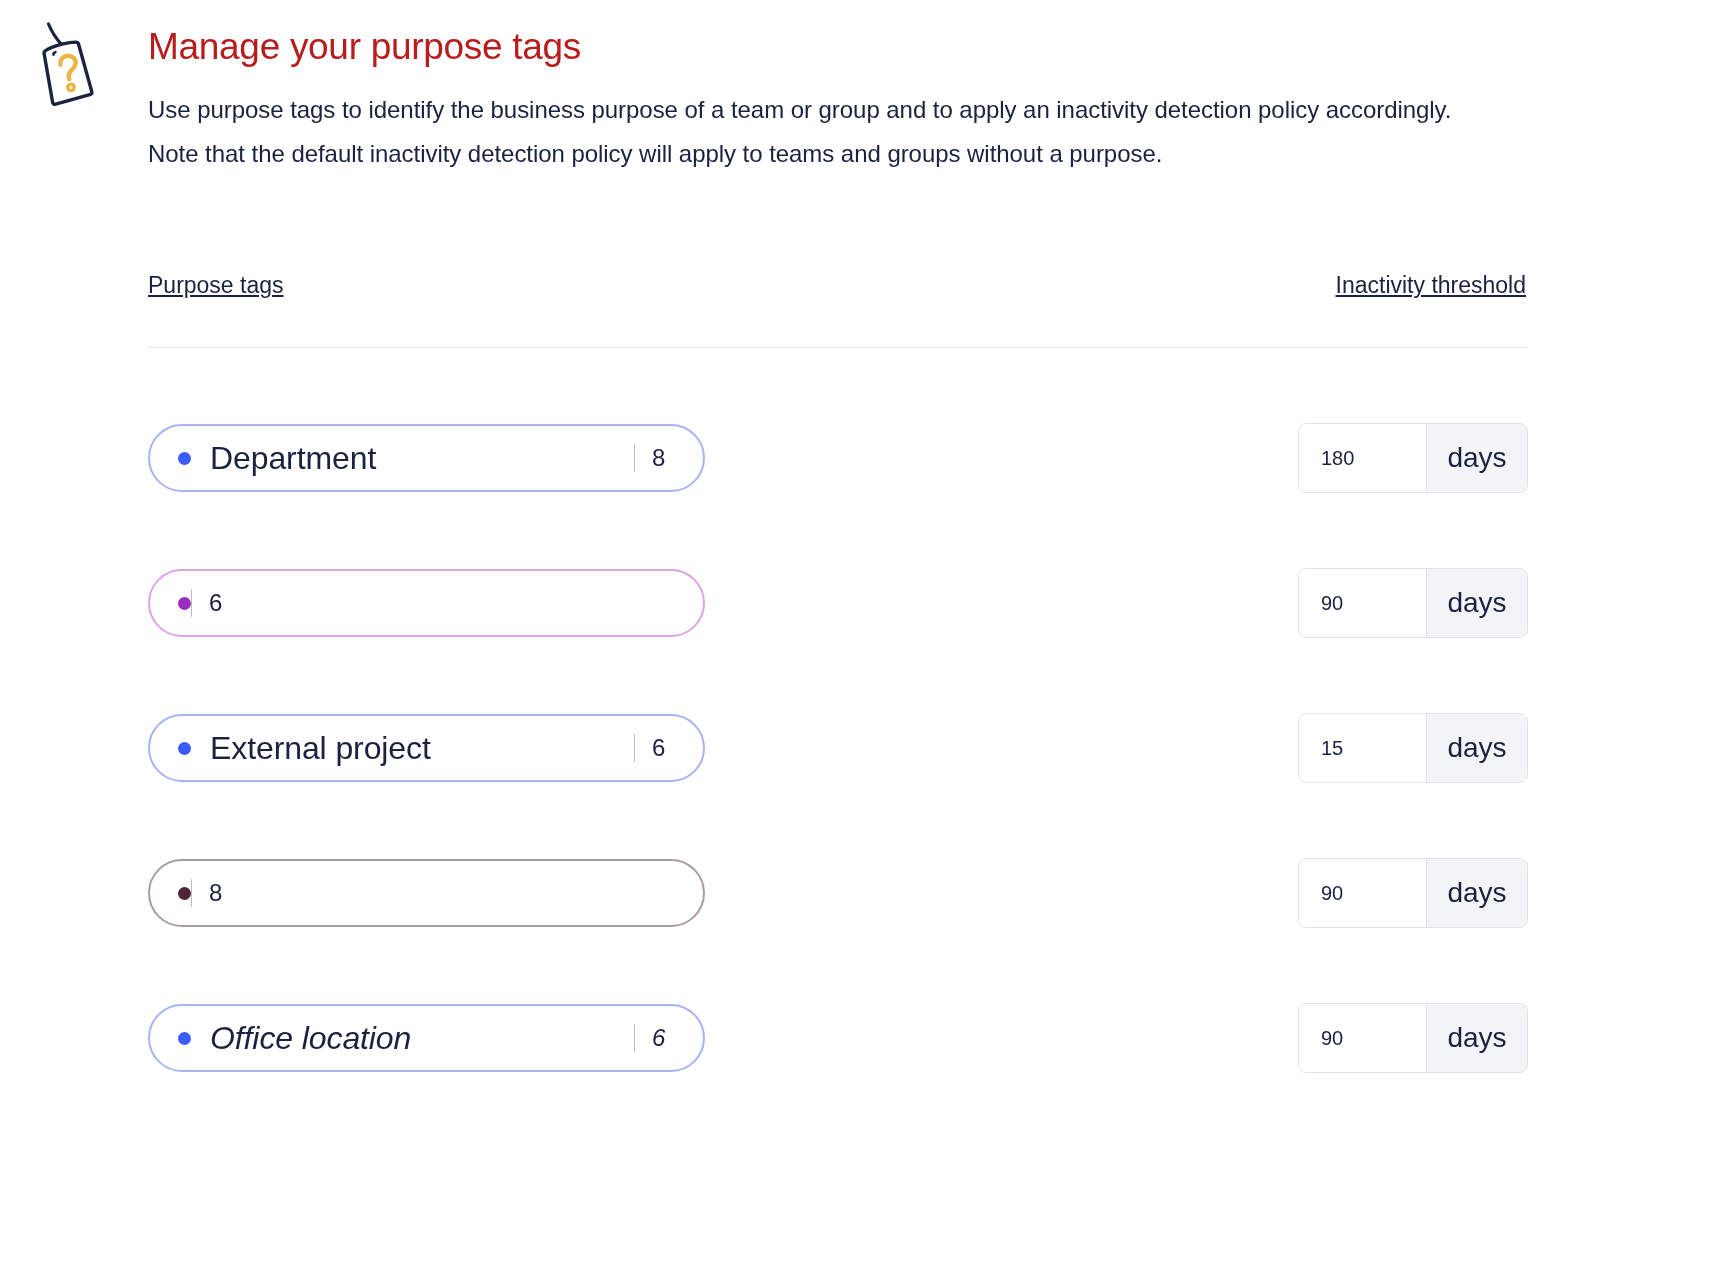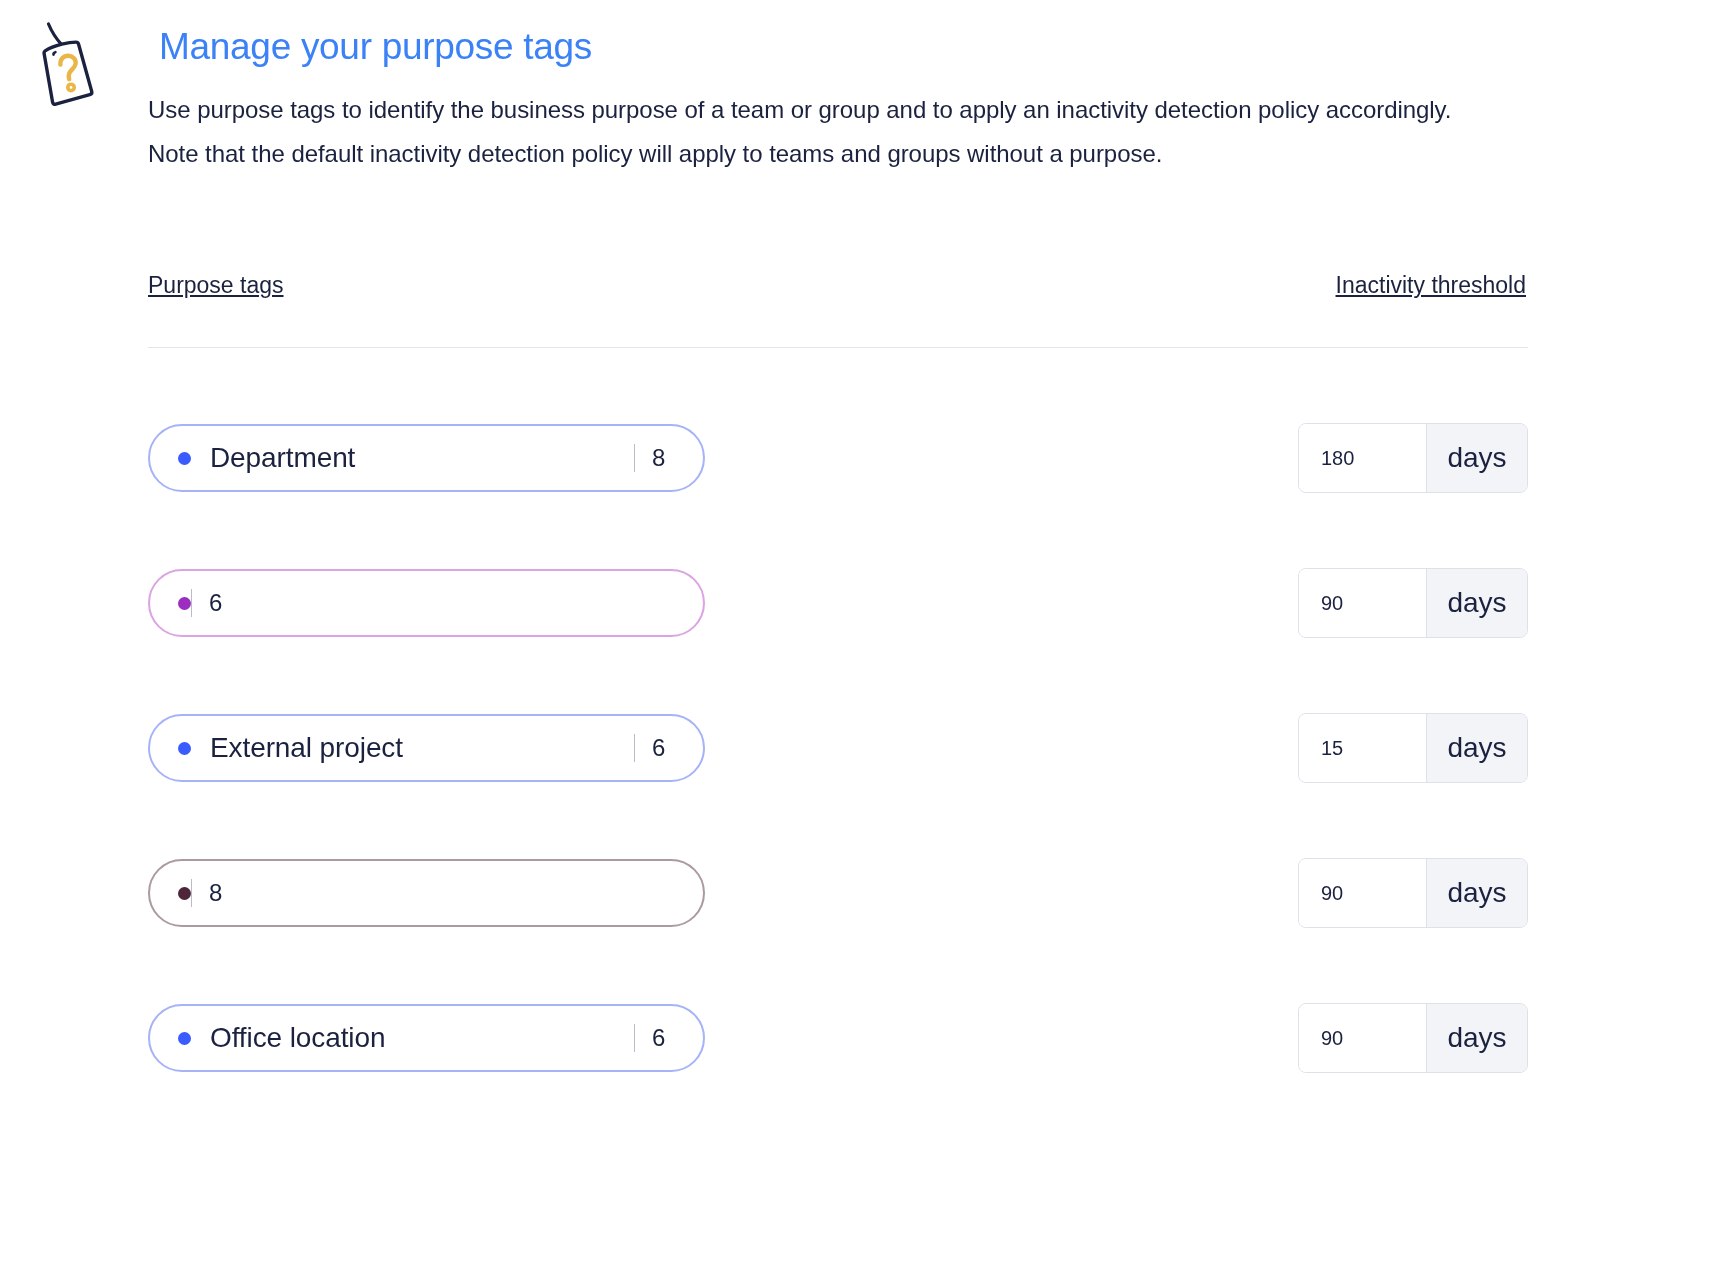--- a/index.html
+++ b/index.html
@@ -36,22 +36,22 @@
     left: 148px;
     top: 0;
     width: 1380px;
   }
 
   .page-title {
     font-size: 37px;
     line-height: 46px;
     font-weight: 400;
     letter-spacing: -0.3px;
-    color: #3b82f6;
-    margin: 24px 0 0 11px;
+    color: #b91c1c;
+    margin: 24px 0 0 0;
     padding: 0;
   }
 
   .page-desc {
     font-size: 24px;
     line-height: 44px;
     color: #1b2240;
     margin: 18px 0 0 0;
     max-width: 1360px;
     letter-spacing: -0.05px;
@@ -103,21 +103,21 @@
 
   .pill-dot {
     width: 13px;
     height: 13px;
     border-radius: 50%;
     background: #3a5bfd;
     flex: 0 0 auto;
   }
 
   .pill-label {
-    font-size: 28px;
+    font-size: 32px;
     color: #1b2240;
     margin-left: 19px;
     flex: 1 1 auto;
     white-space: nowrap;
     letter-spacing: -0.1px;
   }
 
   .pill-sep {
     width: 1px;
     height: 28px;
@@ -251,21 +251,21 @@
           <span class="pill-sep"></span>
           <span class="pill-count">8</span>
         </div>
         <div class="threshold">
           <span class="threshold-value">90</span>
           <span class="threshold-unit">days</span>
         </div>
       </div>
 
       <div class="row">
-        <div class="pill" style="border-color: rgb(166, 179, 247);">
+        <div class="pill" style="border-color: rgb(166, 179, 247); font-style: italic;">
           <span class="pill-dot" style="background: rgb(58, 91, 253);"></span>
           <span class="pill-label">Office location</span>
           <span class="pill-sep"></span>
           <span class="pill-count">6</span>
         </div>
         <div class="threshold">
           <span class="threshold-value">90</span>
           <span class="threshold-unit">days</span>
         </div>
       </div>

